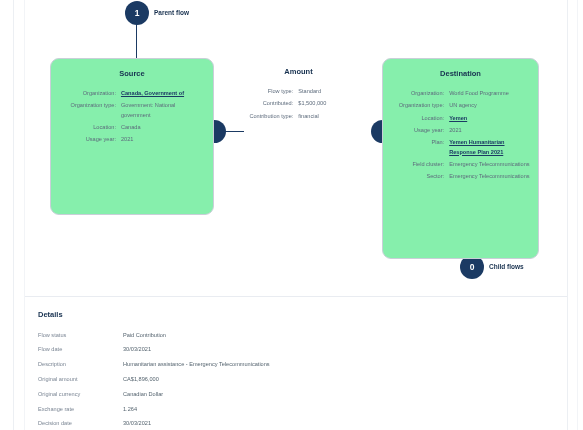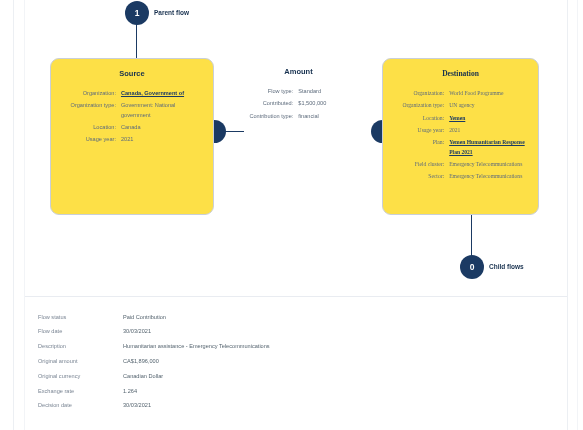--- a/index.html
+++ b/index.html
@@ -97,25 +97,25 @@
     white-space: nowrap;
   }
   .label-parent { left: 129px; top: 9px; }
   .label-child  { left: 464px; top: 263px; }
 
   
   .card {
     position: absolute;
     border: 1px solid #c9cfd8;
     border-radius: 9px;
-    background: #fde047;
+    background: #86efac;
     box-sizing: border-box;
   }
   .card-source { left: 25px;  top: 58px; width: 164px; height: 157px; }
-  .card-dest   { left: 357px; top: 58px; width: 157px; height: 157px; font-family: Liberation Serif, serif; }
+  .card-dest   { left: 357px; top: 58px; width: 157px; height: 201px; }
 
   .card-title {
     text-align: center;
     font-size: 7.5px;
     font-weight: bold;
     color: #16304f;
     margin-top: 10px;
     margin-bottom: 10px;
   }
 
@@ -321,20 +321,21 @@
               </tbody>
           </table>
         </div>
       </div>
 
     </div>
 
     <div class="divider"></div>
 
     <div class="details">
+      <div class="details-title">Details</div>
       <table class="details-table">
         <tbody>
             <tr>
               <td class="details-key">Flow status</td>
               <td class="details-val">Paid Contribution</td>
             </tr>
             <tr>
               <td class="details-key">Flow date</td>
               <td class="details-val">30/03/2021</td>
             </tr>

